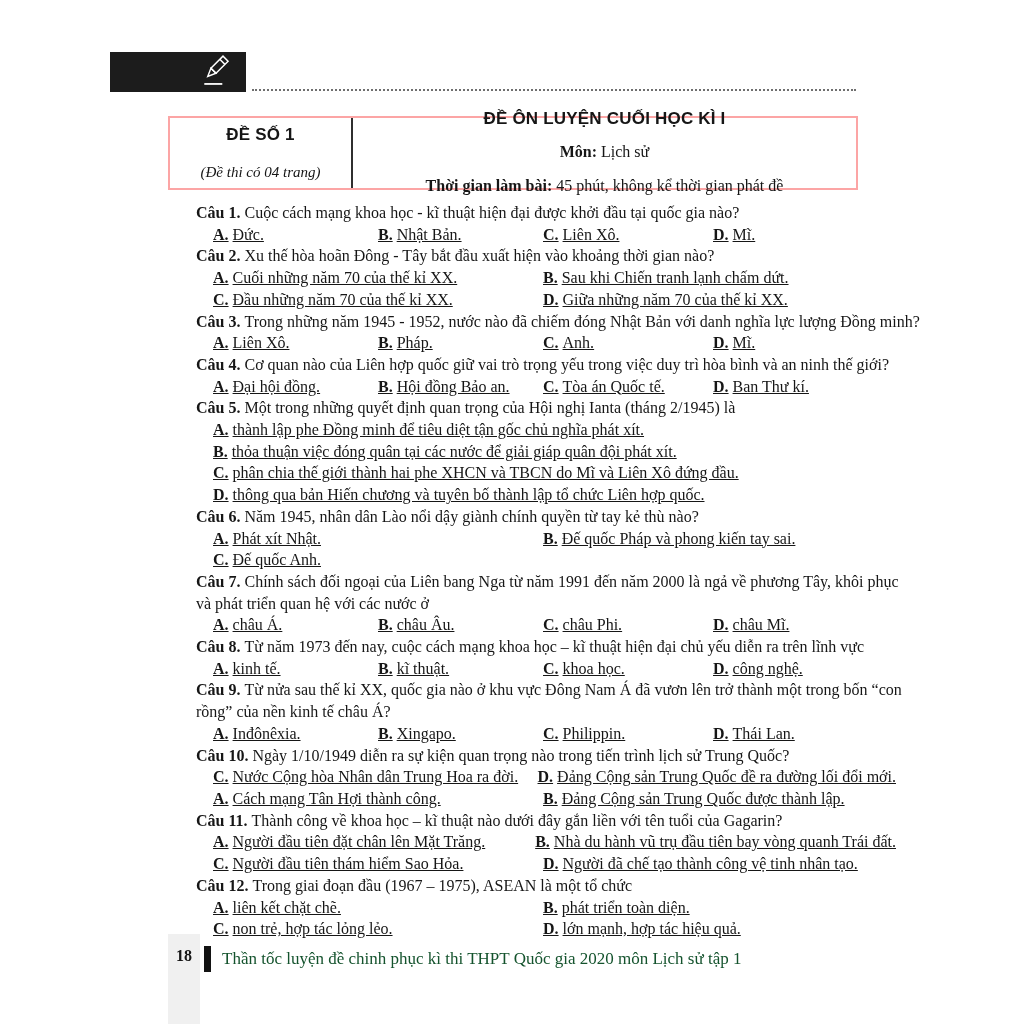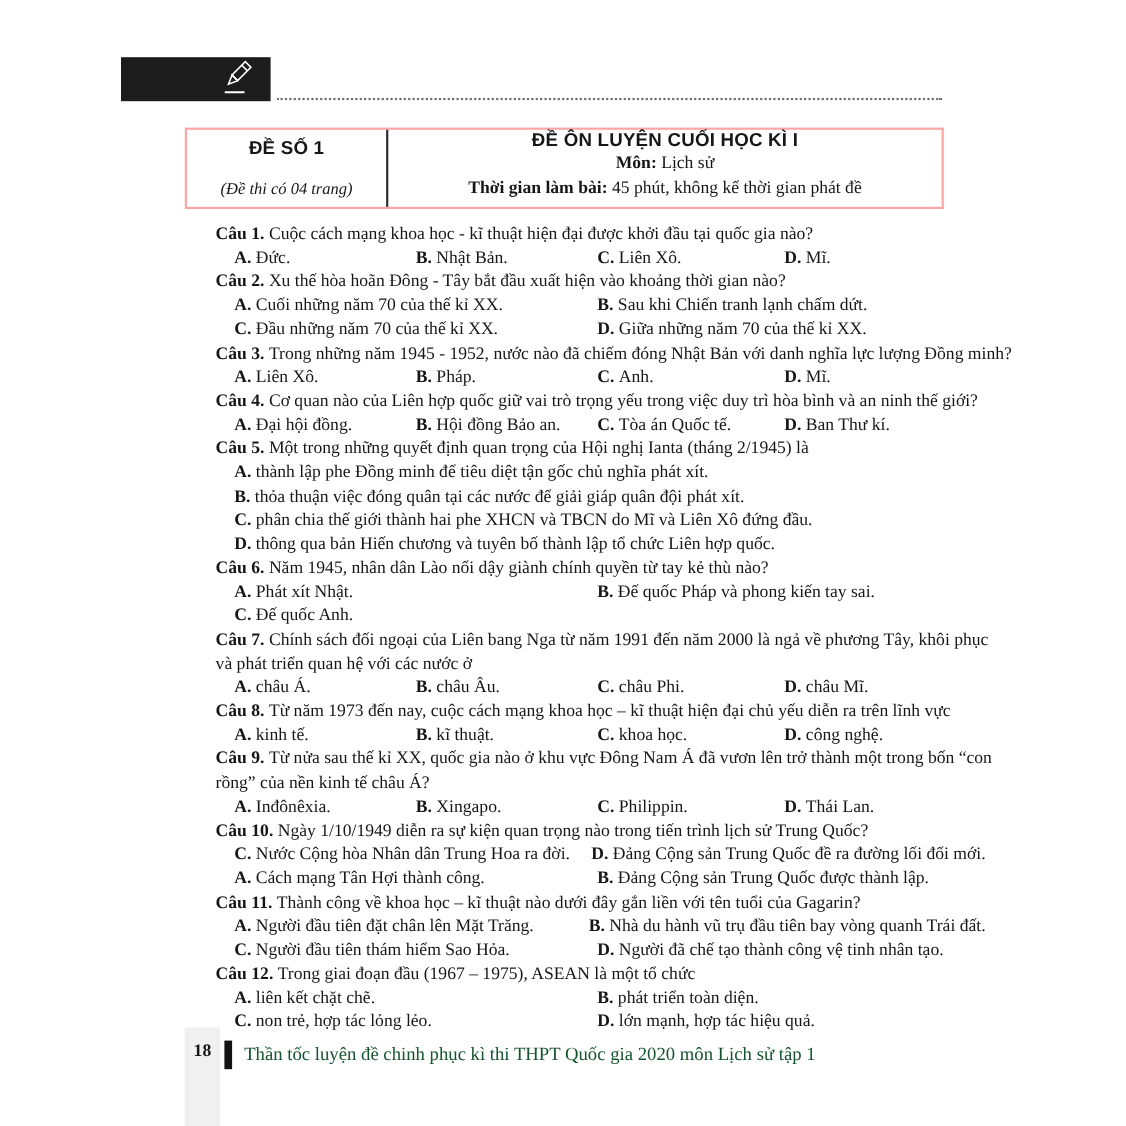--- a/index.html
+++ b/index.html
@@ -19,33 +19,33 @@
   }
   
   .header-table{
     position:absolute;left:168px;top:116px;width:690px;height:74px;
     border:2px solid #fca5a5;box-sizing:border-box;display:flex;background:#fff;
   }
   .cell-left{
     width:183px;border-right:2px solid #2f2f2f;box-sizing:border-box;
     display:flex;flex-direction:column;align-items:center;justify-content:center;
   }
-  .cell-right{flex:1;display:flex;flex-direction:column;align-items:center;}
+  .cell-right{flex:1;display:flex;flex-direction:column;align-items:center;justify-content:center;gap:12px;}
   .sans-title{font-family:"Liberation Sans", sans-serif;font-weight:700;font-size:17px;letter-spacing:.2px;}
   .page-note{font-style:italic;font-size:15px;margin-top:19px;}
   .hline{font-size:16px;line-height:22px;}
   .lbl{font-weight:700;margin-right:4px;margin-top:24px;}
   
   .questions{
     position:absolute;left:168px;top:202px;width:700px;
     font-size:16px;line-height:21.7px;margin-left:28px;
   }
   .qline{white-space:nowrap;}
   .qnum{font-weight:700;margin-right:4px;}
-  .optrow{display:flex;padding-left:17px;}
+  .optrow{display:flex;padding-left:17px;text-decoration:underline;}
   .optcell{white-space:nowrap;}
   .optrow.four .optcell:nth-child(1){width:165px;}
   .optrow.four .optcell:nth-child(2){width:165px;}
   .optrow.four .optcell:nth-child(3){width:170px;}
   .optrow.four .optcell:nth-child(4){flex:1;}
   .optrow.two .optcell:nth-child(1){width:330px;}
   .optrow.two .optcell:nth-child(2){flex:1;}
   .olabel{font-weight:700;margin-right:4px;}
   
   .footer-strip{

